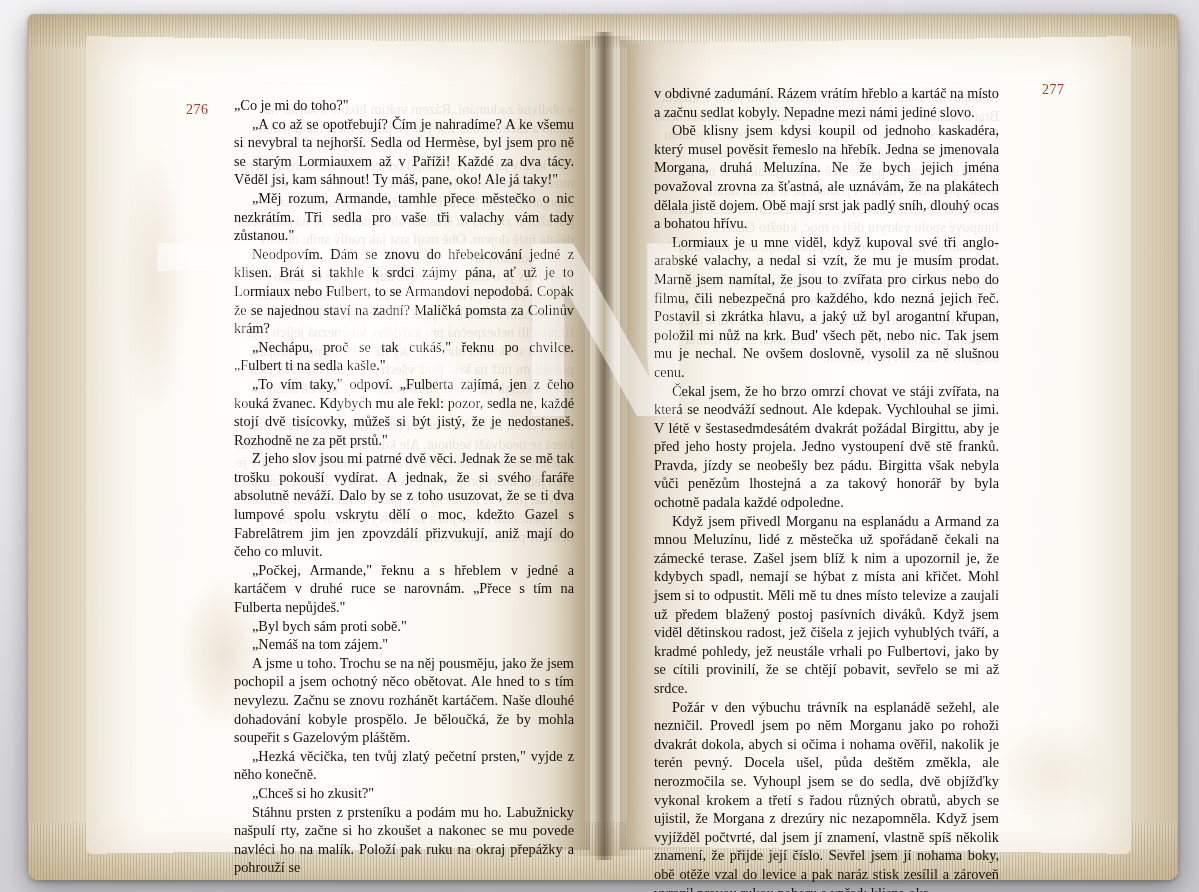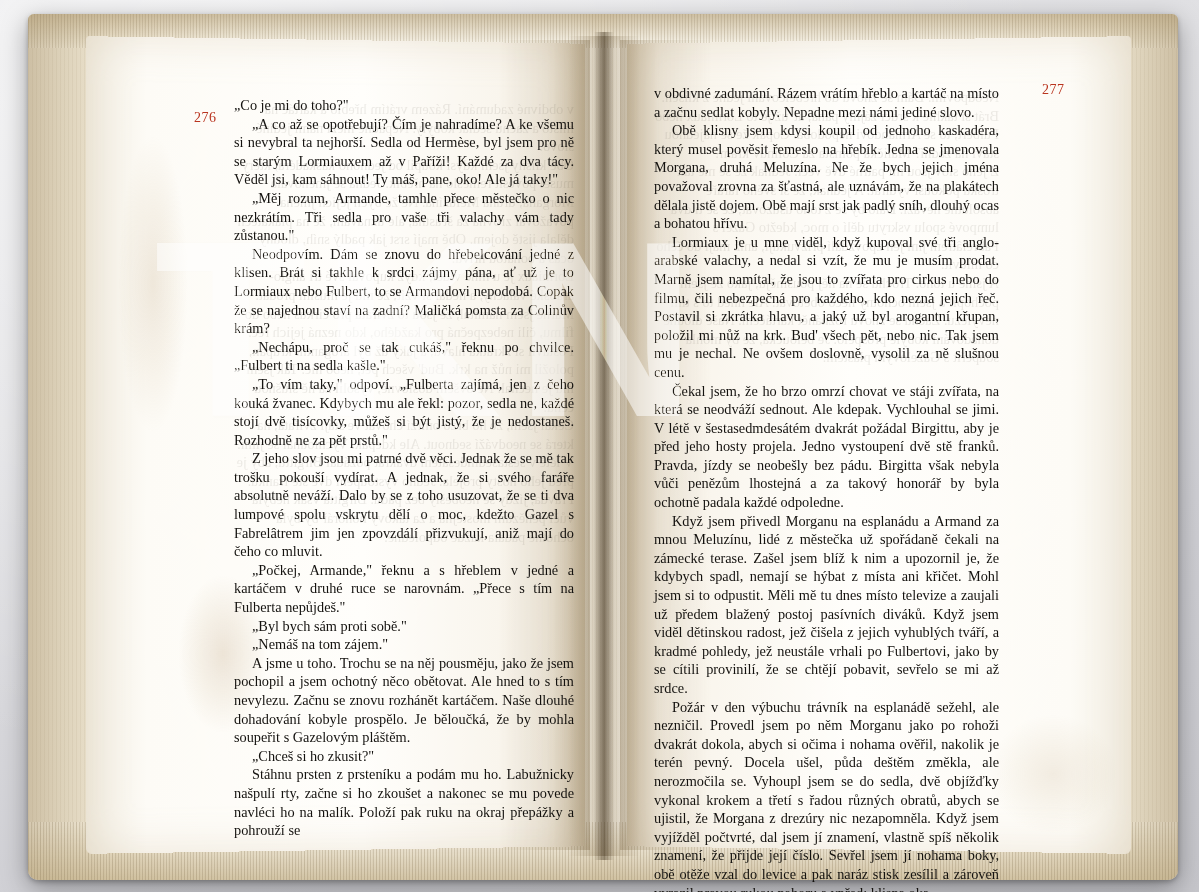--- a/index.html
+++ b/index.html
@@ -141,21 +141,21 @@
     text-indent: 18px;
   }
   .col p.noindent { text-indent: 0; }
   .folio {
     position: absolute;
     color: #b9341f;
     font-size: 14px;
     font-family: "Liberation Serif", serif;
     letter-spacing: 0.5px;
   }
-  .folio-left { left: 158px; top: 96px; margin-left: 8px; }
+  .folio-left { left: 158px; top: 88px; }
   .folio-right { left: 1014px; top: 68px; }
   
   .curve-left {
     position: absolute;
     left: 470px; top: 26px;
     width: 92px; height: 810px;
     background: linear-gradient(90deg, rgba(150,128,90,0) 0%, rgba(150,128,90,0.18) 60%, rgba(120,98,62,0.34) 100%);
     pointer-events: none;
   }
   .curve-right {
@@ -255,20 +255,21 @@
       <p>„A co až se opotřebují? Čím je nahradíme? A ke všemu si nevybral ta nejhorší. Sedla od Hermèse, byl jsem pro ně se starým Lormiauxem až v Paříži! Každé za dva tácy. Věděl jsi, kam sáhnout! Ty máš, pane, oko! Ale já taky!"</p>
       <p>„Měj rozum, Armande, tamhle přece městečko o nic nezkrátím. Tři sedla pro vaše tři valachy vám tady zůstanou."</p>
       <p>Neodpovím. Dám se znovu do hřebelcování jedné z klisen. Brát si takhle k srdci zájmy pána, ať už je to Lormiaux nebo Fulbert, to se Armandovi nepodobá. Copak že se najednou staví na zadní? Maličká pomsta za Colinův krám?</p>
       <p>„Nechápu, proč se tak cukáš," řeknu po chvilce. „Fulbert ti na sedla kašle."</p>
       <p>„To vím taky," odpoví. „Fulberta zajímá, jen z čeho kouká žvanec. Kdybych mu ale řekl: pozor, sedla ne, každé stojí dvě tisícovky, můžeš si být jistý, že je nedostaneš. Rozhodně ne za pět prstů."</p>
       <p>Z jeho slov jsou mi patrné dvě věci. Jednak že se mě tak trošku pokouší vydírat. A jednak, že si svého faráře absolutně neváží. Dalo by se z toho usuzovat, že se ti dva lumpové spolu vskrytu dělí o moc, kdežto Gazel s Fabrelâtrem jim jen zpovzdálí přizvukují, aniž mají do čeho co mluvit.</p>
       <p>„Počkej, Armande," řeknu a s hřeblem v jedné a kartáčem v druhé ruce se narovnám. „Přece s tím na Fulberta nepůjdeš."</p>
       <p>„Byl bych sám proti sobě."</p>
       <p>„Nemáš na tom zájem."</p>
       <p>A jsme u toho. Trochu se na něj pousměju, jako že jsem pochopil a jsem ochotný něco obětovat. Ale hned to s tím nevylezu. Začnu se znovu rozhánět kartáčem. Naše dlouhé dohadování kobyle prospělo. Je běloučká, že by mohla soupeřit s Gazelovým pláštěm.</p>
+      <p>„Hezká věcička, ten tvůj zlatý pečetní prsten," vyjde z něho konečně.</p>
       <p>„Chceš si ho zkusit?"</p>
       <p>Stáhnu prsten z prsteníku a podám mu ho. Labužnicky našpulí rty, začne si ho zkoušet a nakonec se mu povede navléci ho na malík. Položí pak ruku na okraj přepážky a pohrouží se</p>
     </div>
 
     <div class="col col-right">
       <p class="noindent">v obdivné zadumání. Rázem vrátím hřeblo a kartáč na místo a začnu sedlat kobyly. Nepadne mezi námi jediné slovo.</p>
       <p>Obě klisny jsem kdysi koupil od jednoho kaskadéra, který musel pověsit řemeslo na hřebík. Jedna se jmenovala Morgana, druhá Meluzína. Ne že bych jejich jména považoval zrovna za šťastná, ale uznávám, že na plakátech dělala jistě dojem. Obě mají srst jak padlý sníh, dlouhý ocas a bohatou hřívu.</p>
       <p>Lormiaux je u mne viděl, když kupoval své tři anglo-arabské valachy, a nedal si vzít, že mu je musím prodat. Marně jsem namítal, že jsou to zvířata pro cirkus nebo do filmu, čili nebezpečná pro každého, kdo nezná jejich řeč. Postavil si zkrátka hlavu, a jaký už byl arogantní křupan, položil mi nůž na krk. Bud' všech pět, nebo nic. Tak jsem mu je nechal. Ne ovšem doslovně, vysolil za ně slušnou cenu.</p>
       <p>Čekal jsem, že ho brzo omrzí chovat ve stáji zvířata, na která se neodváží sednout. Ale kdepak. Vychlouhal se jimi. V létě v šestasedmdesátém dvakrát požádal Birgittu, aby je před jeho hosty projela. Jedno vystoupení dvě stě franků. Pravda, jízdy se neobešly bez pádu. Birgitta však nebyla vůči penězům lhostejná a za takový honorář by byla ochotně padala každé odpoledne.</p>
       <p>Když jsem přivedl Morganu na esplanádu a Armand za mnou Meluzínu, lidé z městečka už spořádaně čekali na zámecké terase. Zašel jsem blíž k nim a upozornil je, že kdybych spadl, nemají se hýbat z místa ani křičet. Mohl jsem si to odpustit. Měli mě tu dnes místo televize a zaujali už předem blažený postoj pasívních diváků. Když jsem viděl dětinskou radost, jež čišela z jejich vyhublých tváří, a kradmé pohledy, jež neustále vrhali po Fulbertovi, jako by se cítili provinilí, že se chtějí pobavit, sevřelo se mi až srdce.</p>

